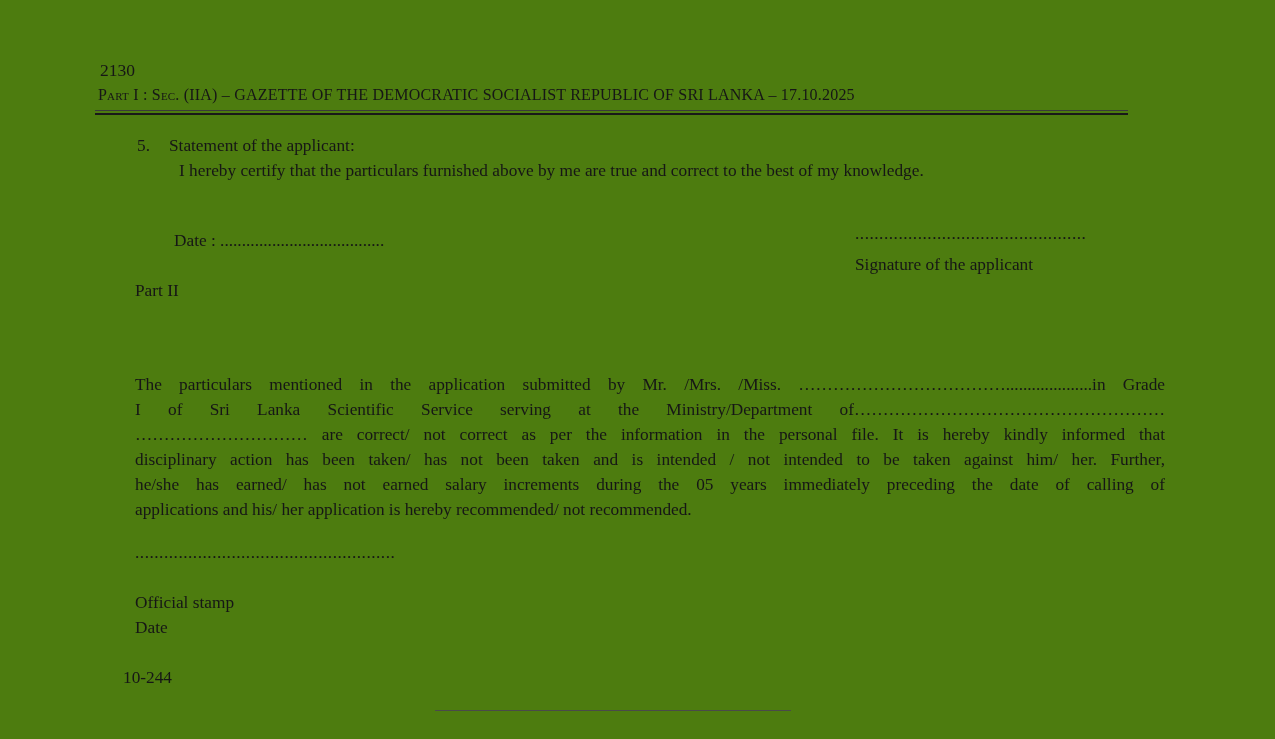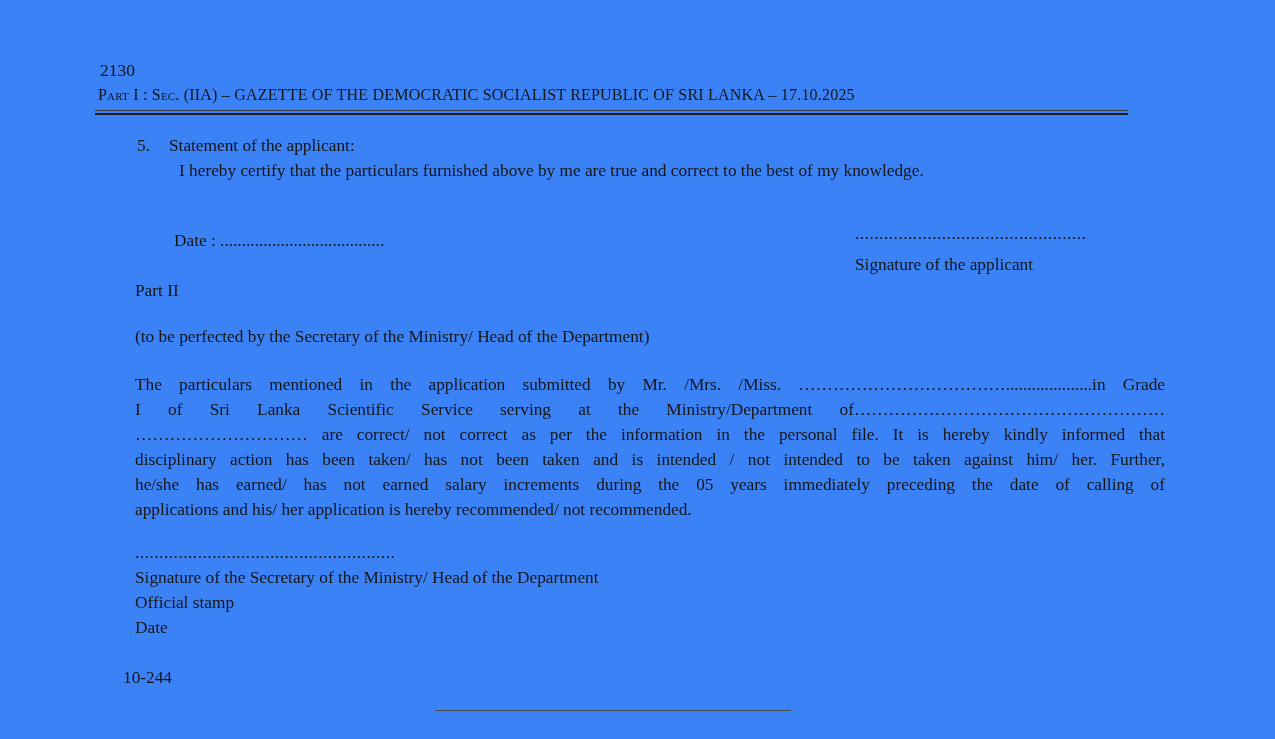--- a/index.html
+++ b/index.html
@@ -1,20 +1,20 @@
 <!DOCTYPE html>
 <html><head>
 <meta charset="utf-8">
 <style>
   html, body { margin: 0; padding: 0; background: #ffffff; }
   .page {
     position: relative;
     width: 1275px;
     height: 739px;
-    background: #3b82f6;
+    background: #4d7c0f;
     font-family: "Liberation Serif", serif;
     color: #161616;
     overflow: hidden;
   }
   .abs { position: absolute; }
 
   
   .page-number { left: 100px; top: 60px; font-size: 17.5px; }
   .sinhala-title {
     left: 98px; top: 52px; width: 1030px;
@@ -81,32 +81,30 @@
   </div>
 
   <div class="abs bodytext certify-line">I hereby certify that the particulars furnished above by me are true and correct to the best of my knowledge.</div>
 
   <div class="abs bodytext date-line">Date : ......................................</div>
 
   <div class="abs bodytext applicant-dots">................................................</div>
   <div class="abs bodytext applicant-sig-label">Signature of the applicant</div>
 
   <div class="abs bodytext part2-title">Part II</div>
-  <div class="abs bodytext part2-subtitle">(to be perfected by the Secretary of the Ministry/ Head of the Department)</div>
 
   <div class="abs bodytext paragraph">
     <div class="jline">The particulars mentioned in the application submitted by Mr. /Mrs. /Miss. ………………………………....................in Grade</div>
     <div class="jline">I of Sri Lanka Scientific Service serving at the Ministry/Department  of………………………………………………</div>
     <div class="jline">………………………… are correct/ not correct as per the information in the personal file. It is hereby kindly informed that</div>
     <div class="jline">disciplinary action has been taken/ has not been taken and is intended / not intended to be taken against him/ her. Further,</div>
     <div class="jline">he/she has earned/ has not earned salary increments during the 05 years immediately preceding the date of calling of</div>
     <div class="jline jline-last">applications and his/ her application is hereby recommended/ not recommended.</div>
   </div>
 
   <div class="abs bodytext secretary-dots">......................................................</div>
-  <div class="abs bodytext secretary-sig-label">Signature of the Secretary of the Ministry/ Head of the Department</div>
   <div class="abs bodytext official-stamp">Official stamp</div>
   <div class="abs bodytext date-word">Date</div>
 
   <div class="abs bodytext notice-number">10-244</div>
   <div class="abs bottom-rule"></div>
 
 </div>
 
 </body></html>

